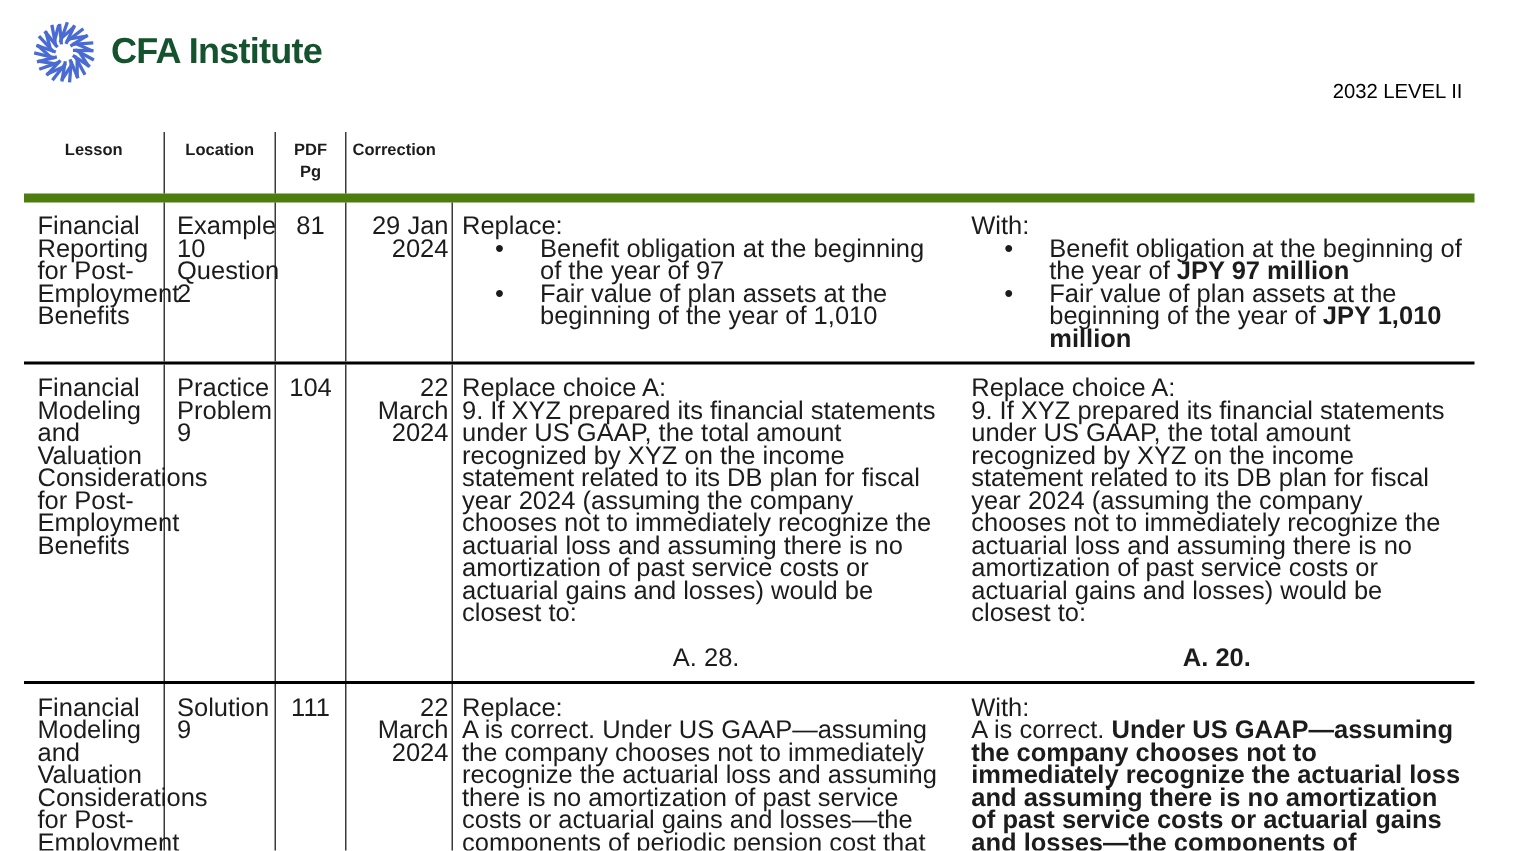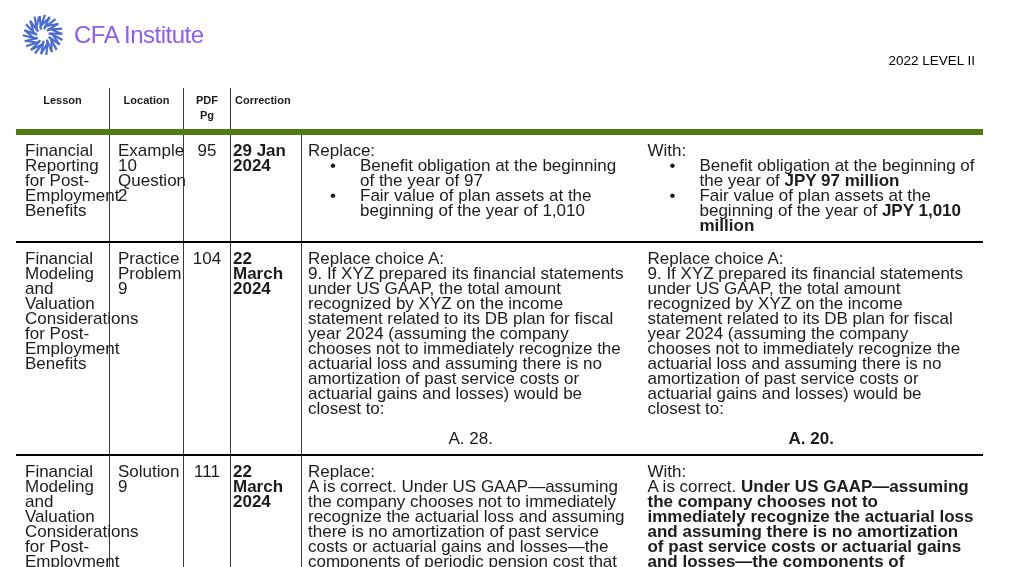--- a/index.html
+++ b/index.html
@@ -4,34 +4,34 @@
 <style>
   html,body{margin:0;padding:0;background:#fff;}
   body{
     width:1017px;height:567px;position:relative;overflow:hidden;
     font-family:"Liberation Sans","DejaVu Sans",sans-serif;
     color:#1c1c1c;-webkit-font-smoothing:antialiased;
   }
   
   .brand-row{position:absolute;left:20px;top:12px;display:flex;align-items:center;}
   .logo{width:46px;height:46px;display:block;}
-  .brand-text{margin-left:8px;font-size:24px;font-weight:400;color:#8b5cf6;letter-spacing:-0.5px;}
+  .brand-text{margin-left:8px;font-size:24px;font-weight:700;color:#14532d;letter-spacing:-0.5px;}
   .level-label{position:absolute;top:53px;right:42px;font-size:13.5px;color:#000;}
 
   
   .errata-table{position:absolute;left:16px;top:88px;width:967px;}
   .trow{display:grid;grid-template-columns:94px 74px 47px 71px 681px;border-bottom:2px solid #000;}
   .thead{border-bottom:6px solid #4d7c0f;}
   .thead .cell{font-weight:700;padding:5px 4px 6px 4px;font-size:11px;}
   .cell{font-size:17px;line-height:15px;box-sizing:border-box;}
   .col-lesson,.col-location,.col-pdf,.col-revised{border-right:1px solid #3a3a3a;}
   .col-lesson{padding:8px 6px 8px 9px;}
   .col-location{padding:8px 4px 8px 8px;}
   .col-pdf{padding:8px 2px;text-align:center;}
-  .col-revised{padding:8px 2px;text-align:left;font-weight:bold;}
+  .col-revised{padding:8px 2px;text-align:right;}
   .col-correction{padding:8px 8px 8px 6px;display:flex;gap:14px;align-items:flex-start;}
   .thead .col-lesson,.thead .col-location{text-align:center;padding-top:5px;padding-bottom:6px;}
   .thead .col-pdf,.thead .col-revised{text-align:center;}
   .thead .col-correction{display:block;text-align:left;padding-top:5px;padding-bottom:0;}
   .half{flex:0 0 48.8%;min-width:0;}
   .half.right{flex:1 1 auto;}
   .para{margin:0;}
   .para.spaced{margin-top:15px;text-align:center;}
   .bullets{margin:0;}
   .bullet-item{position:relative;padding-left:52px;}
@@ -59,34 +59,34 @@
     <use href="#petal" transform="rotate(165)"></use>
     <use href="#petal" transform="rotate(198)"></use>
     <use href="#petal" transform="rotate(231)"></use>
     <use href="#petal" transform="rotate(264)"></use>
     <use href="#petal" transform="rotate(297)"></use>
     <use href="#petal" transform="rotate(330)"></use>
   </svg>
   <span class="brand-text">CFA Institute</span>
 </div>
 
-<div class="level-label">2022 LEVEL II</div>
+<div class="level-label">2032 LEVEL II</div>
 
 <div class="errata-table">
   <div class="trow thead">
     <div class="cell col-lesson">Lesson</div>
     <div class="cell col-location">Location</div>
     <div class="cell col-pdf">PDF Pg</div>
     <div class="cell col-correction">Correction</div>
   </div>
   <div class="tbody">
   <div class="trow">
     <div class="cell col-lesson">Financial Reporting for Post-Employment Benefits</div>
     <div class="cell col-location">Example 10 Question 2</div>
-    <div class="cell col-pdf">95</div>
+    <div class="cell col-pdf">81</div>
     <div class="cell col-revised">29 Jan 2024</div>
     <div class="cell col-correction">
       <div class="half left">
             <div class="para"><span>Replace:</span></div>
             <div class="bullets">
               <div class="bullet-item"><span class="dot">•</span><span><span>Benefit obligation at the beginning of the year of 97</span></span></div>
               <div class="bullet-item"><span class="dot">•</span><span><span>Fair value of plan assets at the beginning of the year of 1,010</span></span></div>
             </div>
           </div>
       <div class="half right">

